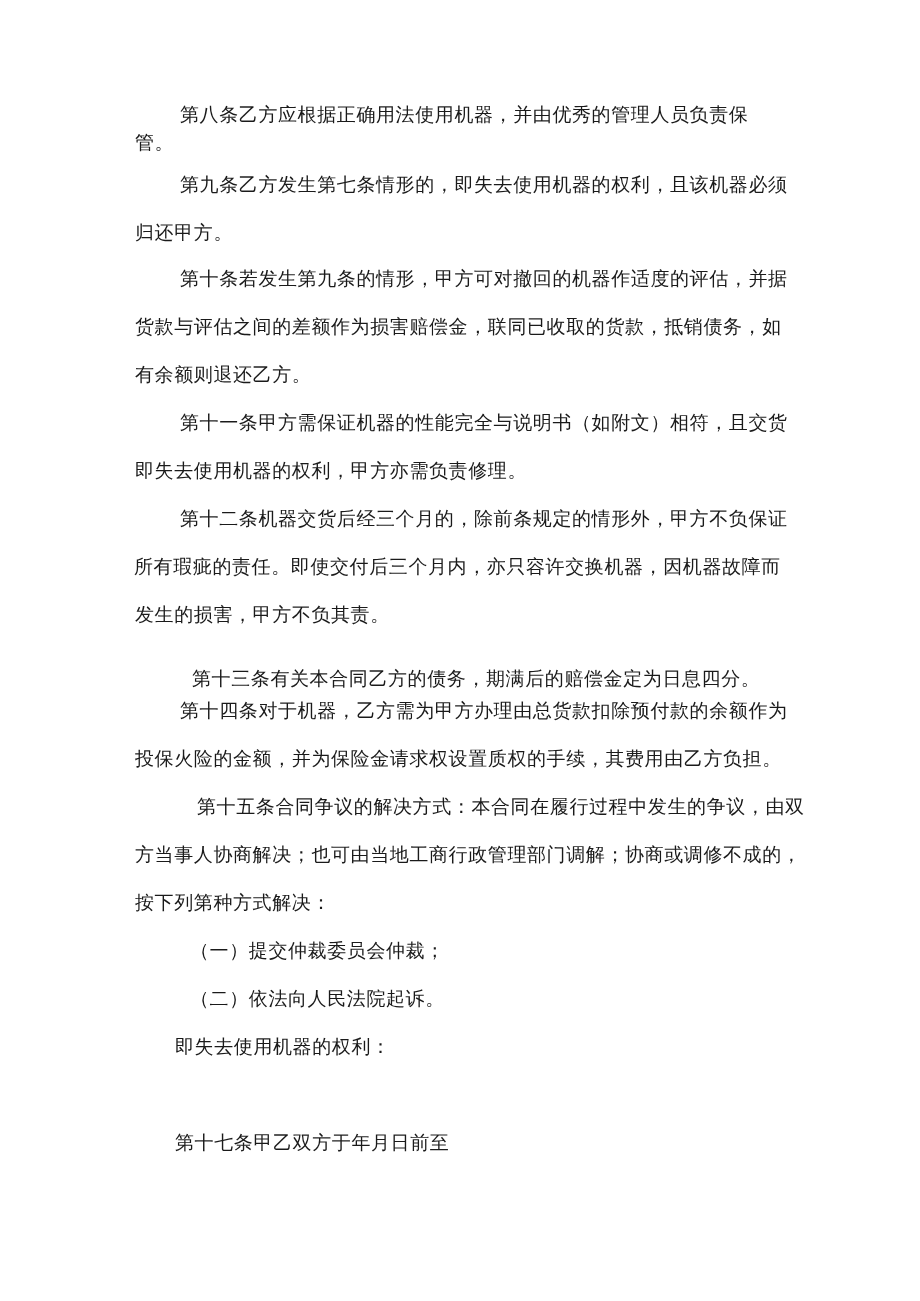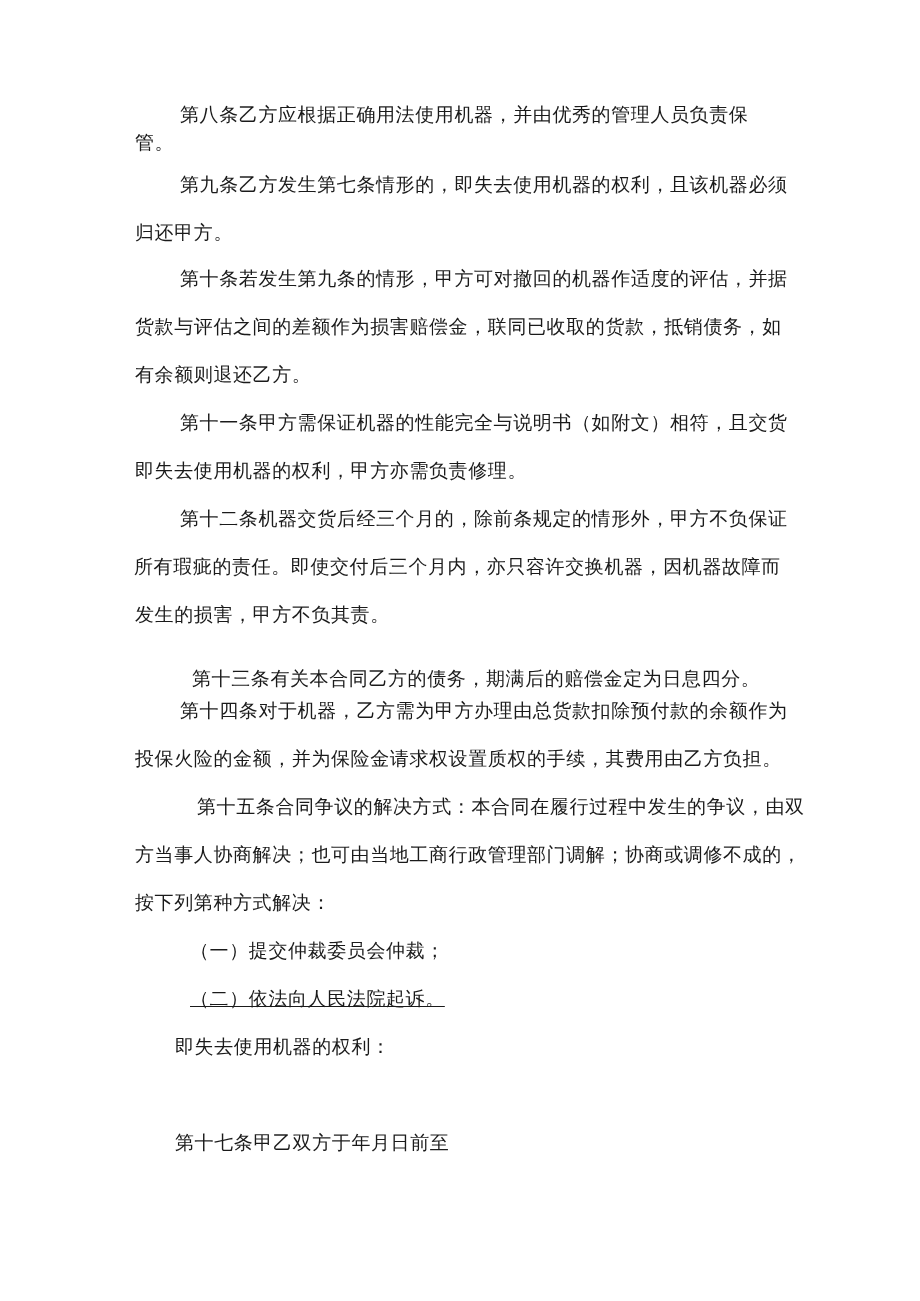--- a/index.html
+++ b/index.html
@@ -76,21 +76,21 @@
     <div class="line" style="left:180px;top:794px;margin-left:17px;">第十五条合同争议的解决方式：本合同在履行过程中发生的争议，由双</div>
     <div class="line" style="left:135px;top:842px;">方当事人协商解决；也可由当地工商行政管理部门调解；协商或调修不成的，</div>
     <div class="line" style="left:135px;top:890px;">按下列第种方式解决：</div>
   </div>
 
   <div>
     <div class="line" style="left:190px;top:938px;">（一）提交仲裁委员会仲裁；</div>
   </div>
 
   <div>
-    <div class="line" style="left:190px;top:986px;text-decoration:underline;">（二）依法向人民法院起诉。</div>
+    <div class="line" style="left:190px;top:986px;">（二）依法向人民法院起诉。</div>
   </div>
 
   <div>
     <div class="line" style="left:175px;top:1034px;">即失去使用机器的权利：</div>
   </div>
 
   <div>
     <div class="line" style="left:175px;top:1130px;">第十七条甲乙双方于年月日前至</div>
   </div>
 </div>

